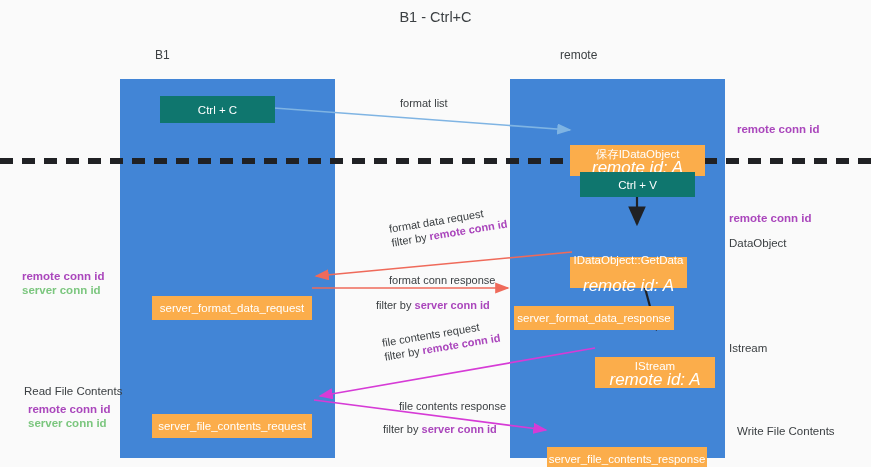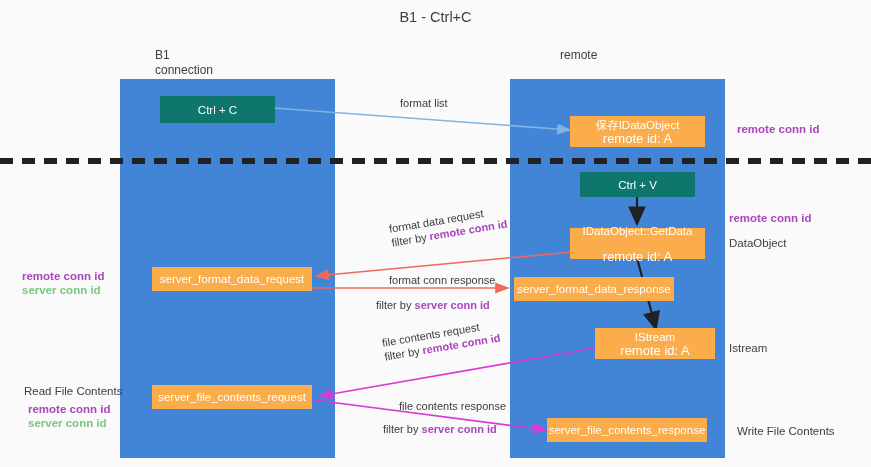--- a/index.html
+++ b/index.html
@@ -51,22 +51,22 @@
     flex-direction: column;
     align-items: center;
     justify-content: center;
     text-align: center;
     color: #ffffff;
     font-size: 11.5px;
     line-height: 14px;
     z-index: 5;
   }
   .node.green { background: #0f766e; }
-  .node.orange { background: #fbad4b; }
-  .node .l2 { font-size: 13px; }
+  .node.orange { background: #fbad4b; margin-top: 29px; }
+  .node .l2 { font-size: 17px; font-style: italic; }
 
   
   .annot {
     font-size: 11.5px;
     line-height: 15px;
     z-index: 6;
     white-space: nowrap;
   }
   .annot.plain { color: #3c4043; }
   .purple { color: #aa46bc; font-weight: bold; }
@@ -122,40 +122,39 @@
 
   <line x1="314" y1="400" x2="546" y2="430" stroke="#d63bd6" stroke-width="1.6" marker-end="url(#ah-magenta)"></line>
 </svg>
 
 <div id="title" class="abs">
   <div>B1 - Ctrl+C</div>
 </div>
 
 <div id="hdr-b1" class="abs col-header">
   <div>B1</div>
-  <div>connection</div>
 </div>
 <div id="hdr-a1" class="abs col-header">
   <div>remote</div>
 </div>
 
 <div class="abs node green" style="left:160px; top:96px; width:115px; height:27px;">
   <div>Ctrl + C</div>
 </div>
 
 <div class="abs node orange" style="left:570px; top:116px; width:135px; height:31px;">
   <div>保存IDataObject</div>
   <div class="l2">remote id: A</div>
 </div>
 
 <div class="abs node green" style="left:580px; top:172px; width:115px; height:25px;">
   <div>Ctrl + V</div>
 </div>
 
-<div class="abs node orange" style="left:570px; top:228px; width:135px; height:31px;gap:12px;">
+<div class="abs node orange" style="left:570px; top:228px; width:117px; height:31px;gap:12px;">
   <div>IDataObject::GetData</div>
   <div class="l2">remote id: A</div>
 </div>
 
 <div class="abs node orange" style="left:152px; top:267px; width:160px; height:24px;">
   <div>server_format_data_request</div>
 </div>
 
 <div class="abs node orange" style="left:514px; top:277px; width:160px; height:24px;">
   <div>server_format_data_response</div>

